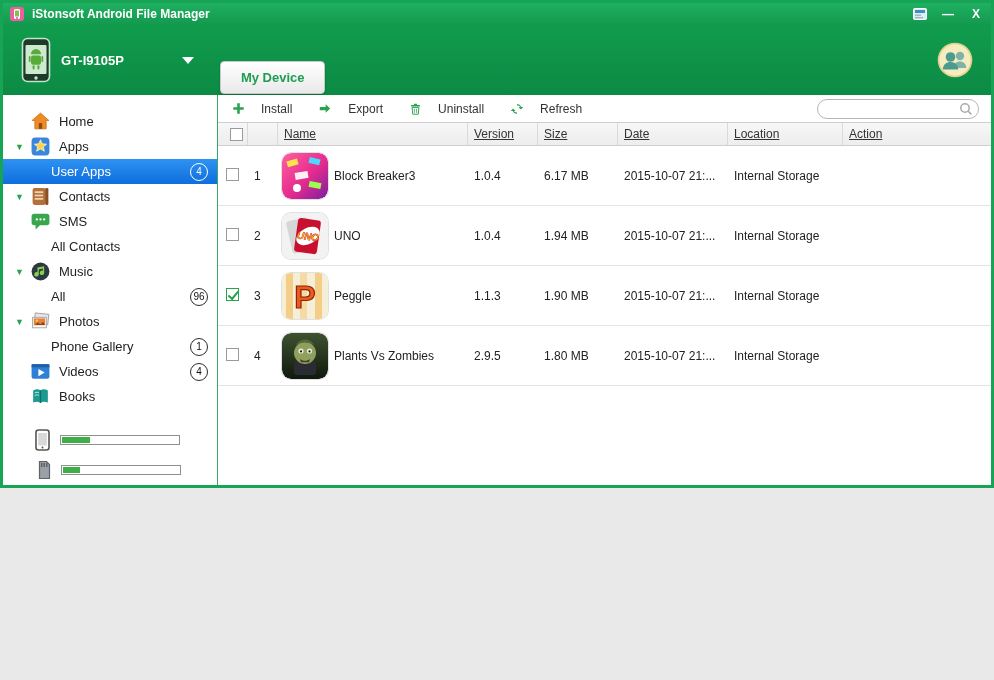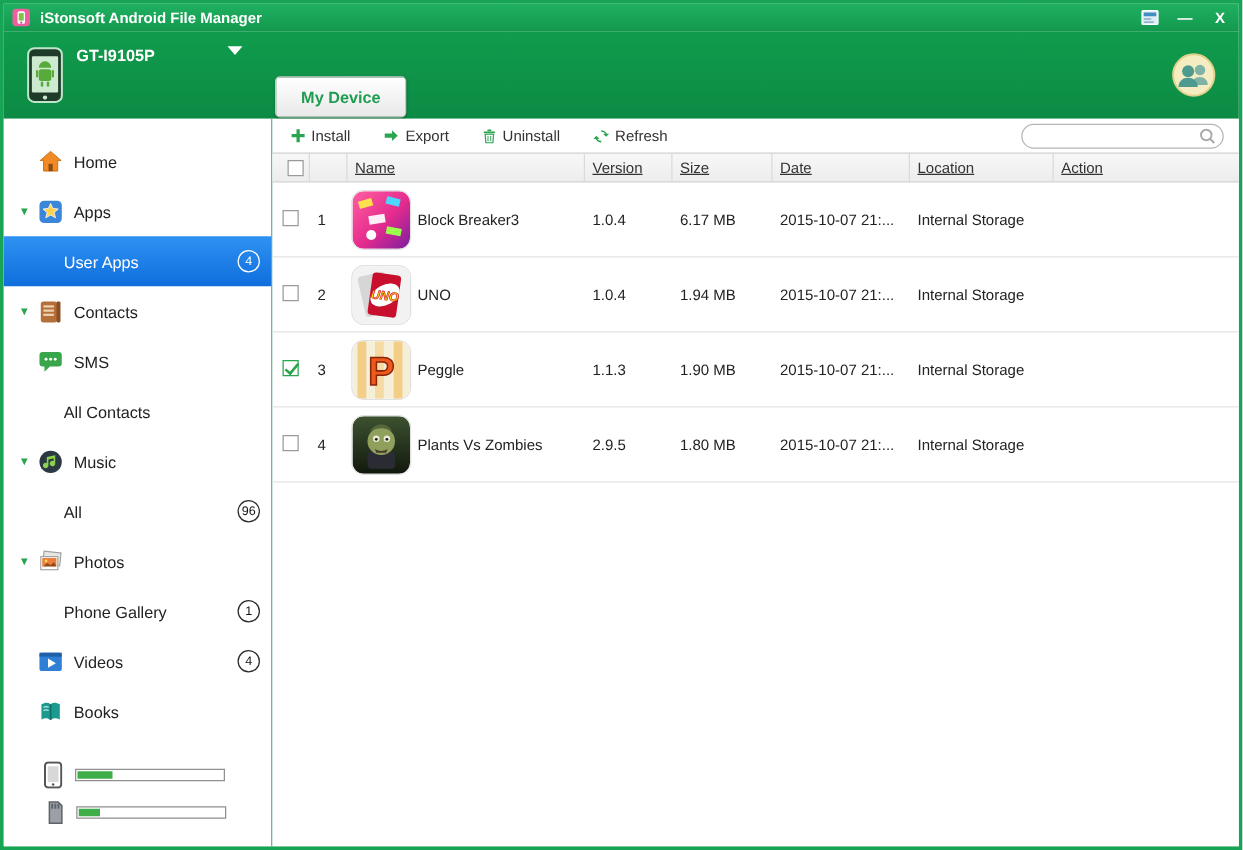--- a/index.html
+++ b/index.html
@@ -1,28 +1,28 @@
 <!DOCTYPE html>
 <html><head>
 <meta charset="utf-8">
 <style>
   * { margin:0; padding:0; box-sizing:border-box; font-family:"Liberation Sans","DejaVu Sans",sans-serif; user-select:none; }
   html,body { background:#e9e9e9; }
-  .window { width:994px; height:680px; border:3px solid #17a455; background:#fff; display:flex; flex-direction:column; position:relative; }
+  .window { width:994px; height:488px; border:3px solid #17a455; background:#fff; display:flex; flex-direction:column; position:relative; }
 
   
   .titlebar { height:22px; background:linear-gradient(#1fb062,#13994e); display:flex; align-items:center; padding:0 6px; flex:0 0 auto; }
   .titlebar .logo { width:16px; height:16px; margin-right:7px; }
   .titlebar .title { color:#fff; font-size:12px; font-weight:bold; flex:1; }
   .tb-btns { display:flex; align-items:center; gap:10px; }
   .tb-btn { color:#fff; font-size:12px; font-weight:bold; cursor:pointer; line-height:16px; display:flex; align-items:center; justify-content:center; width:18px; height:16px; }
 
   
   .header { height:70px; background:linear-gradient(#109c4d,#0c8a44); display:flex; align-items:center; padding:0 18px; flex:0 0 auto; }
-  .device-sel { display:flex; align-items:flex-start; cursor:pointer; }
+  .device-sel { display:flex; align-items:center; cursor:pointer; }
   .device-name { color:#fff; font-size:13px; font-weight:bold; margin-left:10px; }
   .chev { width:0; height:0; border-left:6px solid transparent; border-right:6px solid transparent; border-top:7px solid #fff; margin-left:58px; }
   .my-device { margin-left:26px; padding:8px 20px; font-size:13px; font-weight:bold; color:#1f9d50; background:linear-gradient(#ffffff,#e9e9e9); border:1px solid #c9c9c9; border-radius:4px; cursor:pointer; box-shadow:0 1px 2px rgba(0,0,0,.25);margin-top:35px; }
   .avatar { margin-left:auto; width:36px; height:36px; cursor:pointer; }
 
   
   .body { flex:1; display:flex; min-height:0; }
   .sidebar { width:215px; flex:0 0 auto; border-right:1px solid #3aa768; padding-top:14px; background:#fff; display:flex; flex-direction:column; }
   .side-item { height:40px; display:flex; align-items:center; position:relative; padding-left:56px; font-size:13px; color:#222; cursor:pointer; }
   .side-item.sub { padding-left:48px; }
@@ -32,21 +32,21 @@
   .side-item.selected { background:linear-gradient(#2e92f2,#0f6edd); color:#fff; }
   .side-item.selected .badge { border-color:#fff; color:#fff; }
   .storage { margin-top:16px; }
   .storage-row { height:30px; display:flex; align-items:center; padding-left:32px; gap:10px; }
   .bar { width:120px; height:10px; border:1px solid #8f8f8f; background:#fff; padding:1px; }
   .fill { height:100%; background:#3fae49; }
 
   
   .main { flex:1; display:flex; flex-direction:column; background:#fff; min-width:0; }
   .toolbar { height:27px; display:flex; align-items:center; padding-left:14px; gap:26px; flex:0 0 auto; }
-  .tool { display:flex; align-items:center; gap:4px; font-size:12px; color:#333; cursor:pointer; }
+  .tool { display:flex; align-items:center; gap:16px; font-size:12px; color:#333; cursor:pointer; }
   .tool svg { display:block; }
   .searchbox { margin-left:auto; margin-right:12px; position:relative; }
   .searchbox input { width:162px; height:20px; border:1px solid #b5b5b5; border-radius:10px; padding:0 24px 0 10px; font-size:12px; outline:none; }
   .searchbox .mag { position:absolute; right:6px; top:3px; }
 
   .grid { display:grid; grid-template-columns:30px 30px 190px 70px 80px 110px 115px 1fr; }
   .thead { height:24px; background:linear-gradient(#f7f7f7,#ededee); border-top:1px solid #cfcfcf; border-bottom:1px solid #cfcfcf; font-size:12px; color:#333; flex:0 0 auto;text-decoration:underline; }
   .th { display:flex; align-items:center; padding-left:6px; border-right:1px solid #dadada; height:100%; cursor:pointer; }
   .th:last-child { border-right:none; }
   .trow { height:60px; border-bottom:1px solid #e4e4e4; font-size:12px; color:#222; align-items:center; cursor:pointer; }

